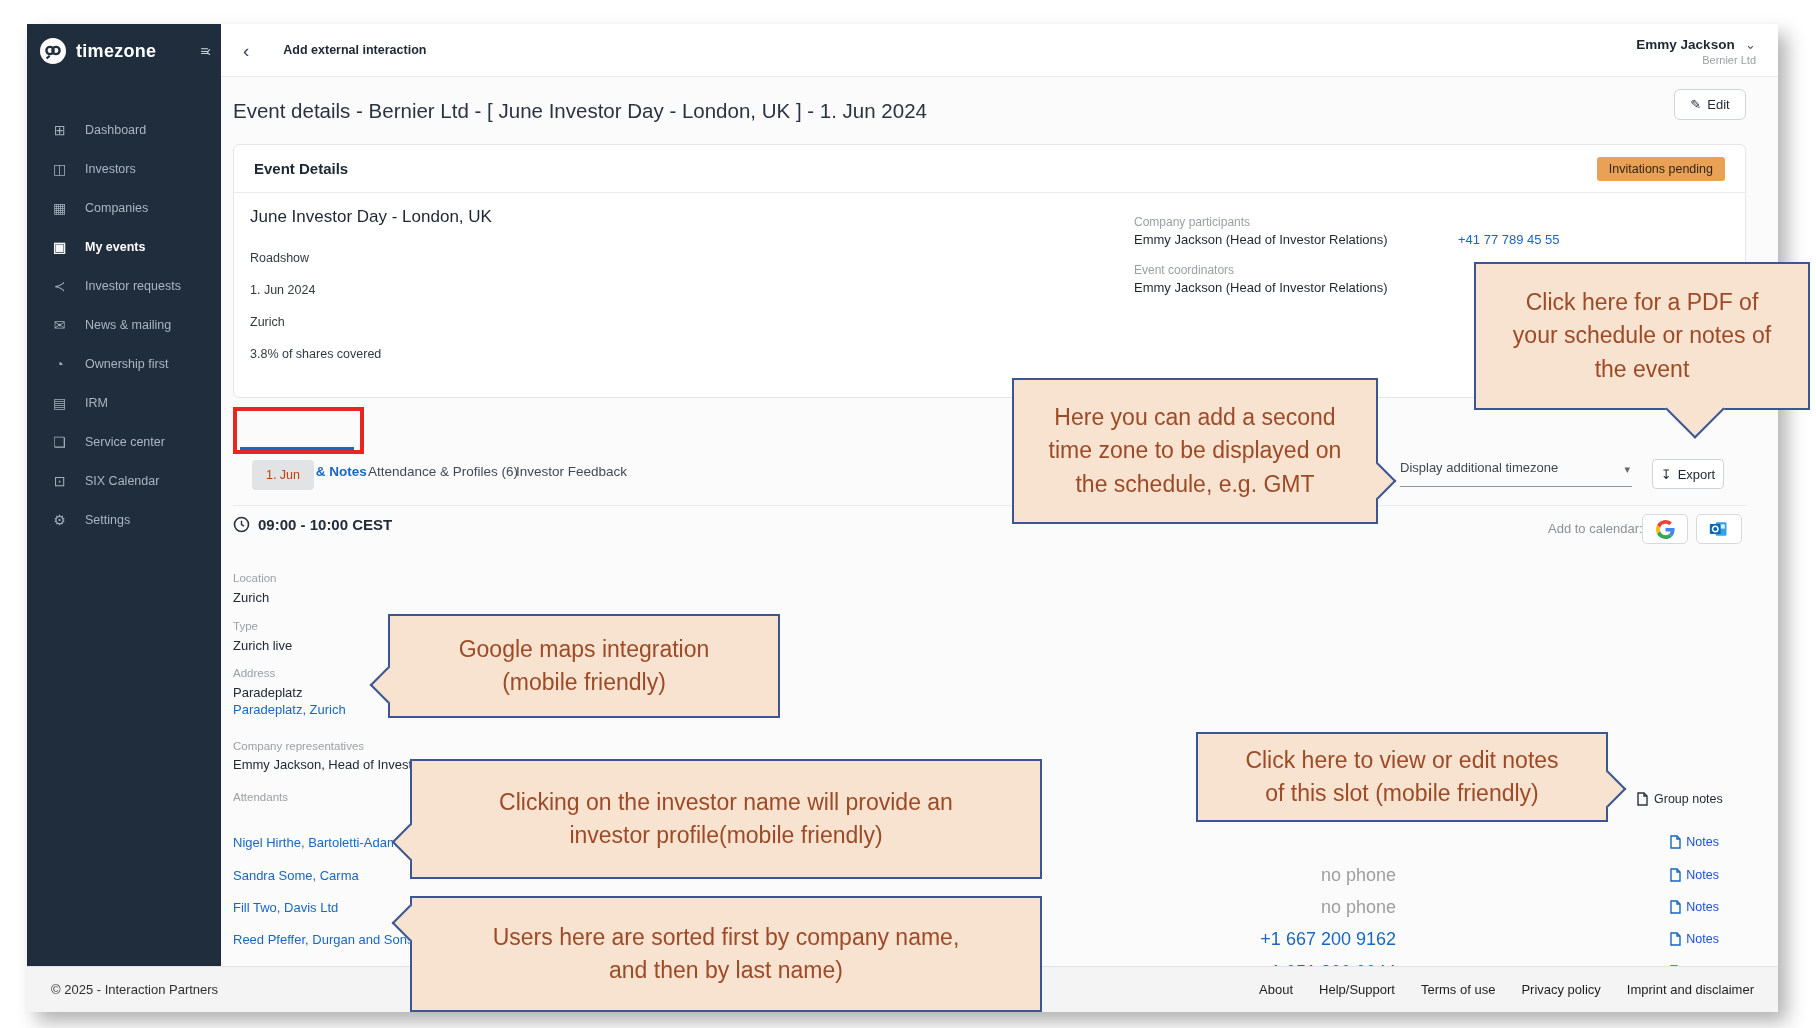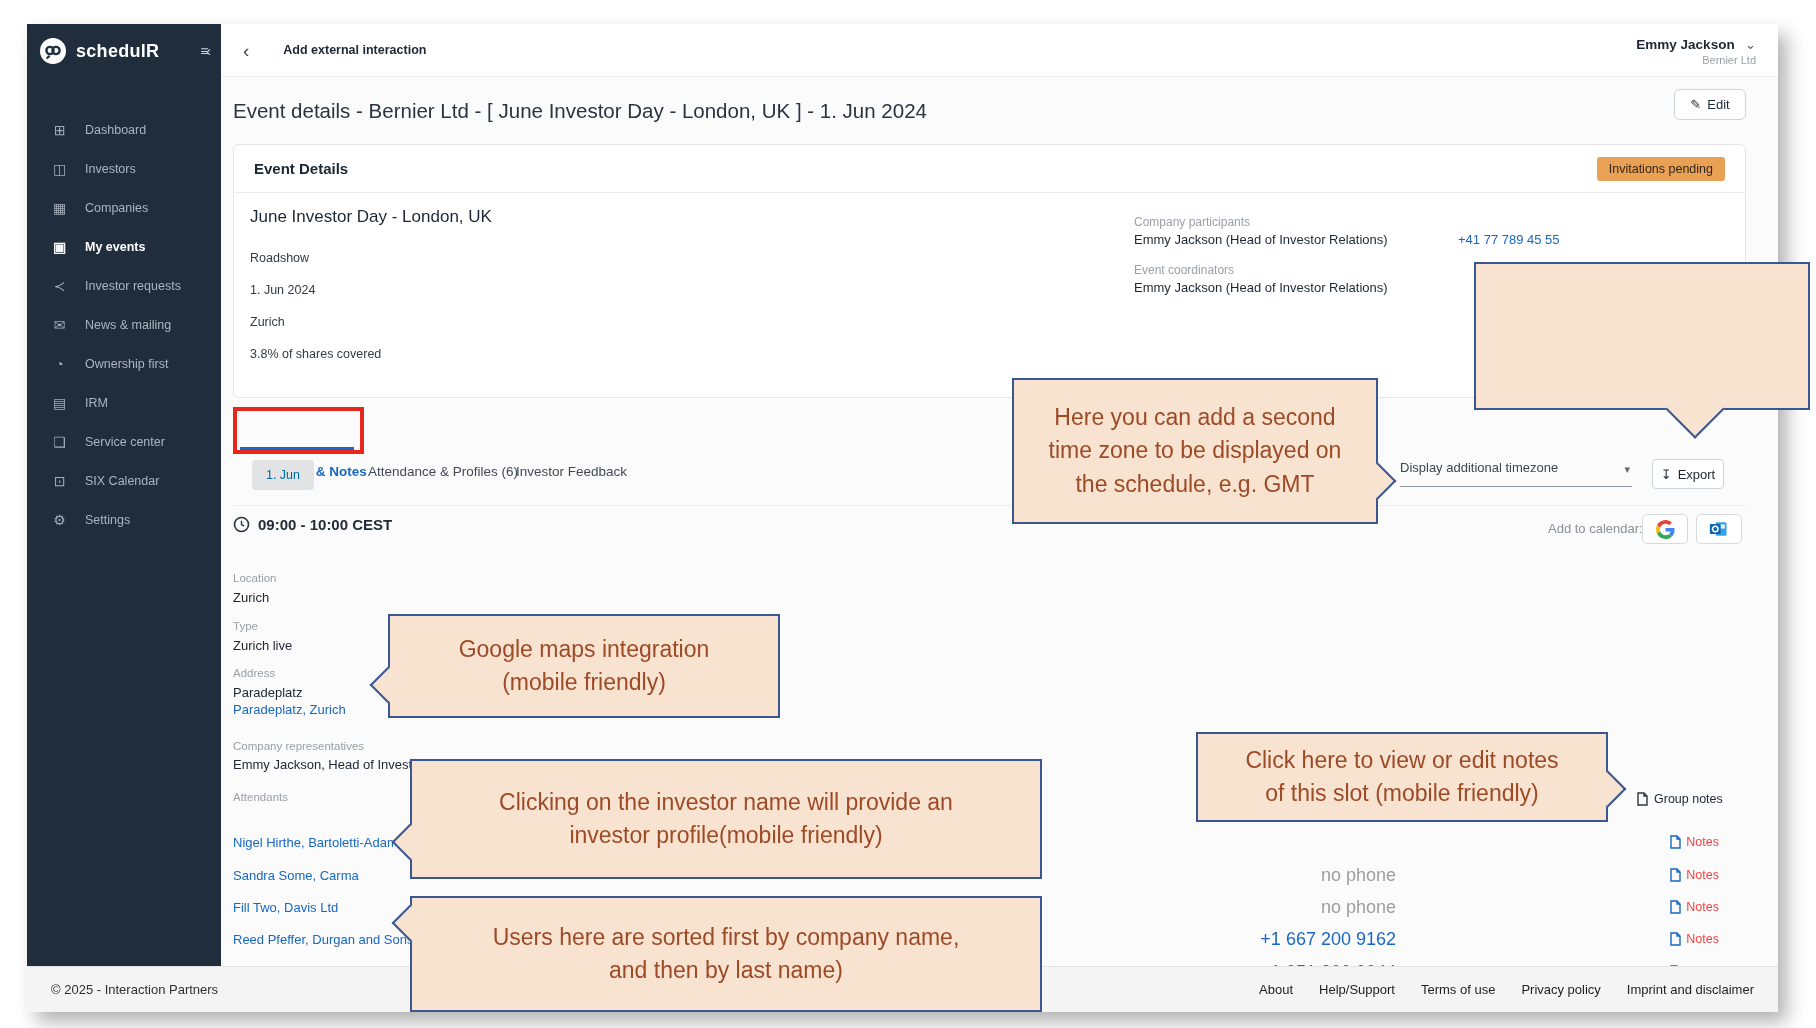--- a/index.html
+++ b/index.html
@@ -52,21 +52,21 @@
   .pphone{position:absolute;left:1224px;top:87px;font-size:13px;color:#1767c3;cursor:pointer;}
 
   
   .tab{position:absolute;top:424px;font-size:13.5px;color:#404a56;cursor:pointer;z-index:4;margin-top:40px;}
   .tab.t1{left:252px;color:#1767c3;font-weight:700;}
   .tab.t2{left:368px;} .tab.t3{left:516px;}
   .tab-underline{position:absolute;left:240px;top:447px;width:114px;height:3px;background:#1767c3;z-index:4;}
   .red-box{position:absolute;left:233px;top:407px;width:131px;height:47px;border:4px solid #e7261d;z-index:30;}
 
   .chip{position:absolute;left:252px;top:460px;width:62px;height:30px;background:#e2e3e4;border-radius:4px;
-        display:flex;align-items:center;justify-content:center;font-size:12.5px;color:#0369a1;cursor:pointer;z-index:4;}
+        display:flex;align-items:center;justify-content:center;font-size:12.5px;color:#c2410c;cursor:pointer;z-index:4;}
   .divider{position:absolute;left:233px;top:505px;width:1513px;height:1px;background:#ececf0;z-index:4;}
 
   .tz-select{position:absolute;left:1400px;top:460px;width:232px;height:27px;border-bottom:1px solid #8f969c;
              font-size:13px;color:#3f474f;cursor:pointer;z-index:4;}
   .tz-caret{position:absolute;right:2px;top:3px;font-size:11px;color:#666;}
   .export-btn{position:absolute;left:1652px;top:459px;width:72px;height:30px;border:1px solid #cfd4d9;border-radius:4px;
               background:#fff;font-size:13px;color:#1d2733;display:flex;align-items:center;justify-content:center;gap:6px;cursor:pointer;z-index:4;}
 
   
   .slot-head{position:absolute;left:233px;top:516px;display:flex;align-items:flex-end;gap:8px;z-index:4;}
@@ -84,21 +84,21 @@
   .lab-addr{top:667px;} .val-addr{top:685px;} .val-addr2{top:702px;}
   .lab-reps{top:740px;} .val-reps{top:757px;white-space:nowrap;}
   .lab-att{top:791px;}
 
   .att-rows{position:absolute;left:233px;top:826px;width:1513px;height:142px;overflow:hidden;z-index:4;}
   .att-row{position:relative;height:32.4px;}
   .att-name{position:absolute;left:0;top:50%;transform:translateY(-50%);font-size:13px;color:#1767c3;cursor:pointer;white-space:nowrap;}
   .att-phone{position:absolute;right:350px;top:50%;transform:translateY(-50%);font-size:18px;}
   .phone-link{color:#1767c3;cursor:pointer;} .phone-muted{color:#9e9e9e;}
   .att-notes{position:absolute;right:27px;top:50%;transform:translateY(-50%);display:flex;align-items:center;gap:5px;
-             font-size:12.5px;color:#ef4444;cursor:pointer;}
+             font-size:12.5px;color:#1d4ed8;cursor:pointer;}
   .group-notes{position:absolute;left:1637px;top:792px;display:flex;align-items:center;gap:6px;font-size:12.5px;color:#1d2733;cursor:pointer;z-index:4;}
 
   
   .footer{position:absolute;left:27px;top:966px;width:1751px;height:46px;background:#f4f4f5;border-top:1px solid #e3e3e4;
           display:flex;align-items:center;padding:0 24px;z-index:10;}
   .copyright{font-size:13px;color:#2f2f2f;}
   .f-links{margin-left:auto;display:flex;gap:26px;}
   .f-link-a{font-size:13px;color:#1f1f1f;cursor:pointer;}
 
   
@@ -128,21 +128,21 @@
       <span class="logo-mark">
         <svg width="28" height="28" viewBox="0 0 28 28">
           <circle cx="14" cy="14" r="13" fill="#ffffff"></circle>
           <g stroke="#20303f" stroke-width="2.4" fill="none">
             <circle cx="11" cy="13.5" r="3.6"></circle>
             <circle cx="17" cy="13.5" r="3.6"></circle>
           </g>
           <path d="M7.5 21.5 l3.2-2.6" stroke="#20303f" stroke-width="2.2"></path>
         </svg>
       </span>
-      <span class="logo-text">schedulR</span>
+      <span class="logo-text">timezone</span>
       <span class="collapse">≡‹</span>
     </div>
     <nav class="nav">
 
         <div class="nav-item">
           <span class="nav-icon">⊞</span>
           <span class="nav-label">Dashboard</span>
         </div>
 
         <div class="nav-item">
@@ -391,20 +391,23 @@
 
         <a class="f-link-a">Terms of use</a>
 
         <a class="f-link-a">Privacy policy</a>
 
         <a class="f-link-a">Imprint and disclaimer</a>
       </div>
   </footer>
 
   <div class="callout" id="co1">
+    <span>Click here for a PDF of
+your schedule or notes of
+the event</span>
     <span class="tail tdown"></span>
   </div>
   <div class="callout" id="co2">
     <span>Here you can add a second
 time zone to be displayed on
 the schedule, e.g. GMT</span>
     <span class="tail tright"></span>
   </div>
   <div class="callout" id="co3">
     <span>Google maps integration

